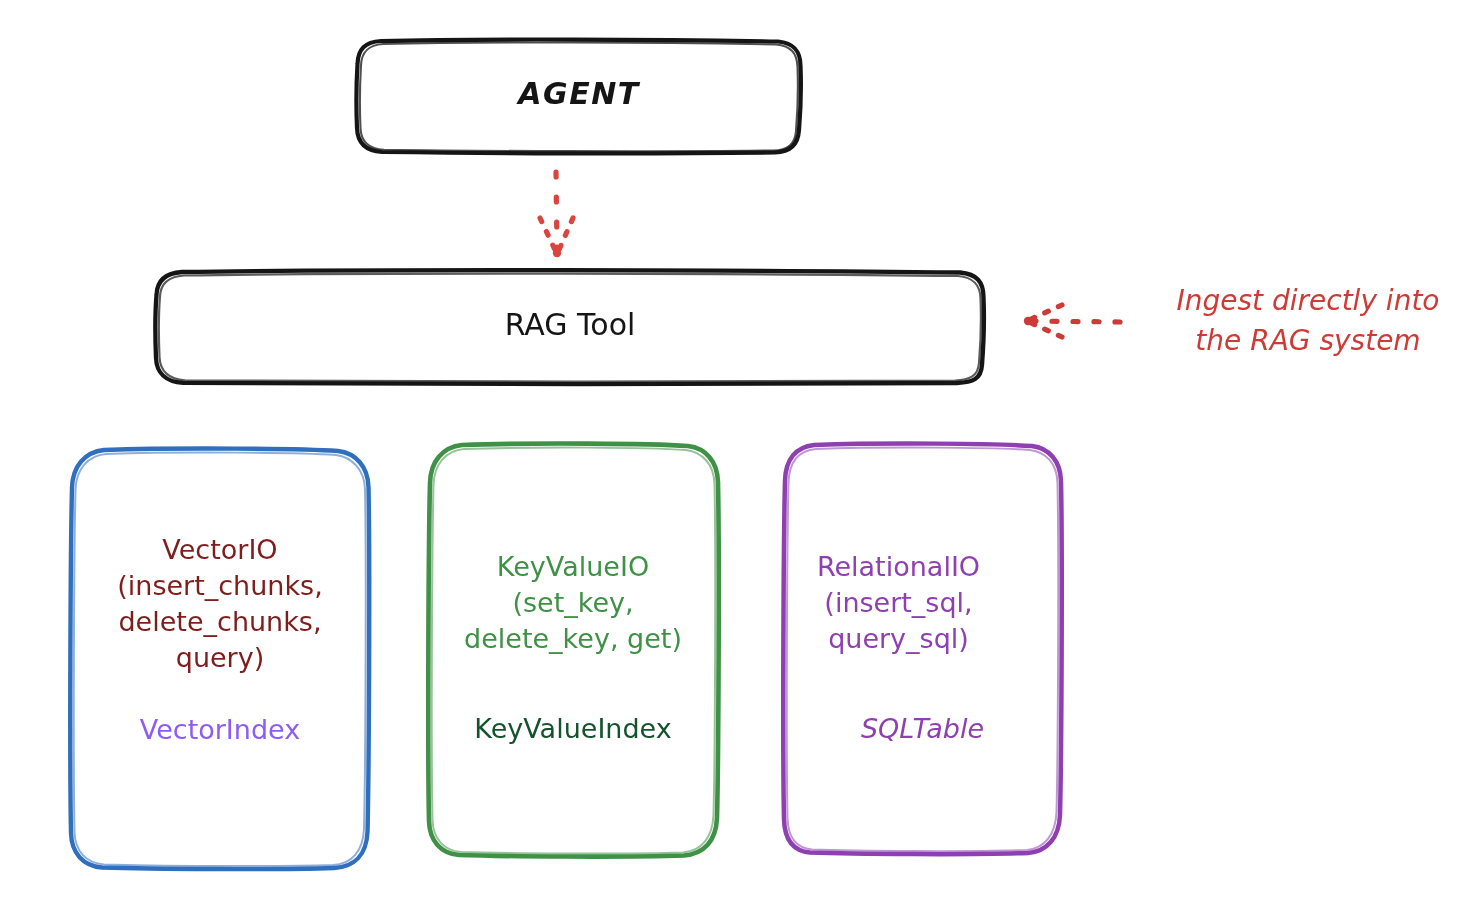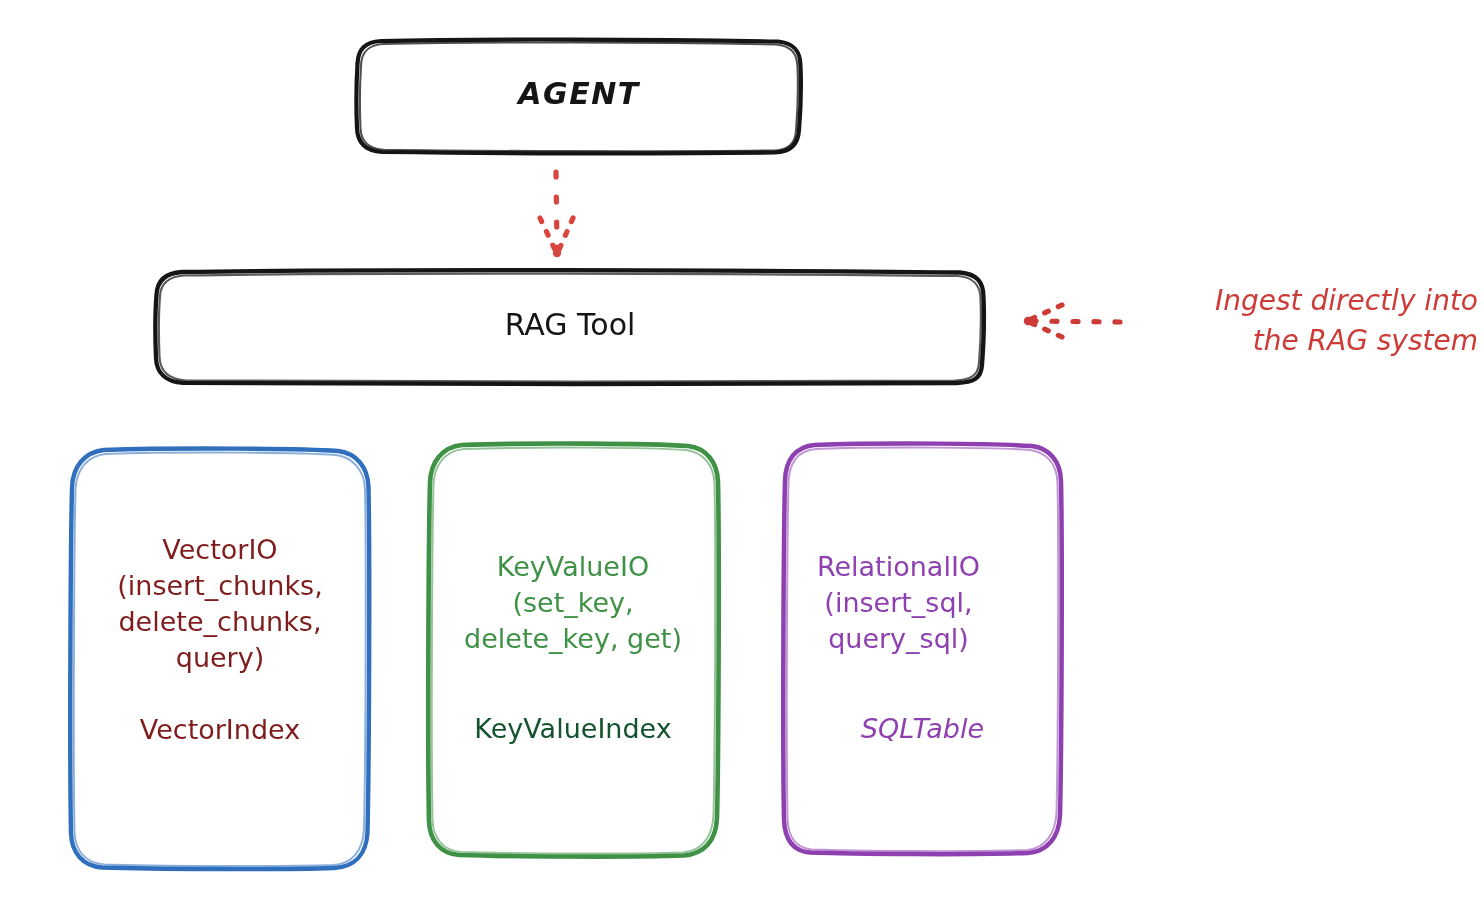--- a/index.html
+++ b/index.html
@@ -39,37 +39,37 @@
   #rag-label {
     left: 156px; top: 306px; width: 828px;
     font-size: 30px;
     color: #151515;
     font-family: "DejaVu Sans", sans-serif;
   }
 
   
   #annotation-text {
     left: 1138px; top: 281px; width: 340px;
-    text-align: right;
+    text-align: center;
     font-size: 28px;
     font-style: italic;
     line-height: 1.42;
     color: #cc3b36;
     font-family: "DejaVu Sans", sans-serif;
   }
 
   
   .provider-label {
     font-size: 27px;
     line-height: 1.33;
     font-family: "DejaVu Sans", sans-serif;
   }
 
   #vectorio-api     { left: 70px;  top: 532px; width: 300px; color: #7f1d1d; }
-  #vectorio-index   { left: 70px;  top: 712px; width: 300px; color: #7f1d1d; }
+  #vectorio-index   { left: 70px;  top: 712px; width: 300px; color: #8b5cf6; }
   #keyvalueio-api   { left: 420px; top: 549px; width: 306px; color: #3f9146; }
   #keyvalueio-index { left: 420px; top: 711px; width: 306px; color: #14532d; }
   #relationalio-api { left: 759px; top: 549px; width: 279px; color: #8e3fb0; }
   #relationalio-index { left: 783px; top: 711px; width: 279px; color: #8e3fb0; font-style: italic; }
 </style>
 </head>
 <body>
 
 <svg id="canvas" viewBox="0 0 1484 910" aria-hidden="true">
 

